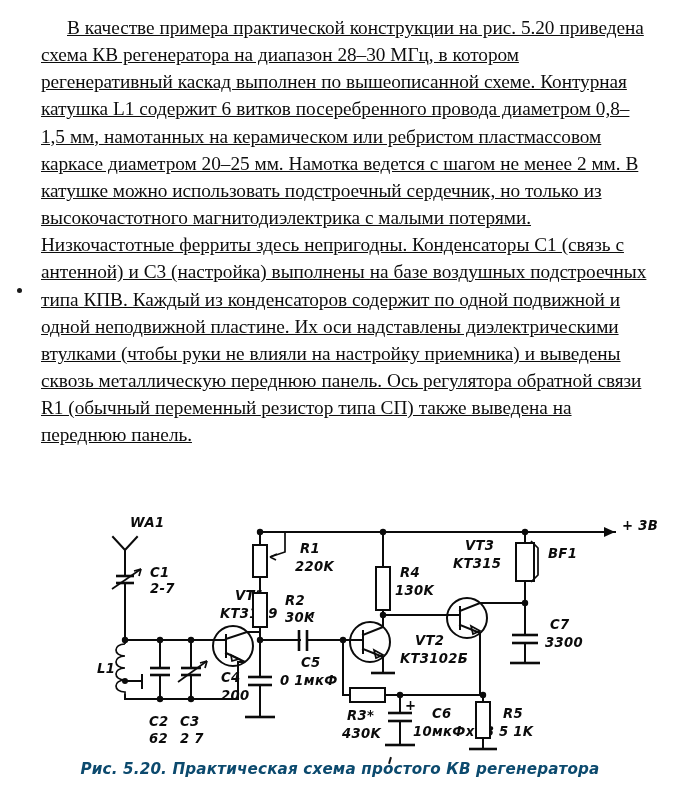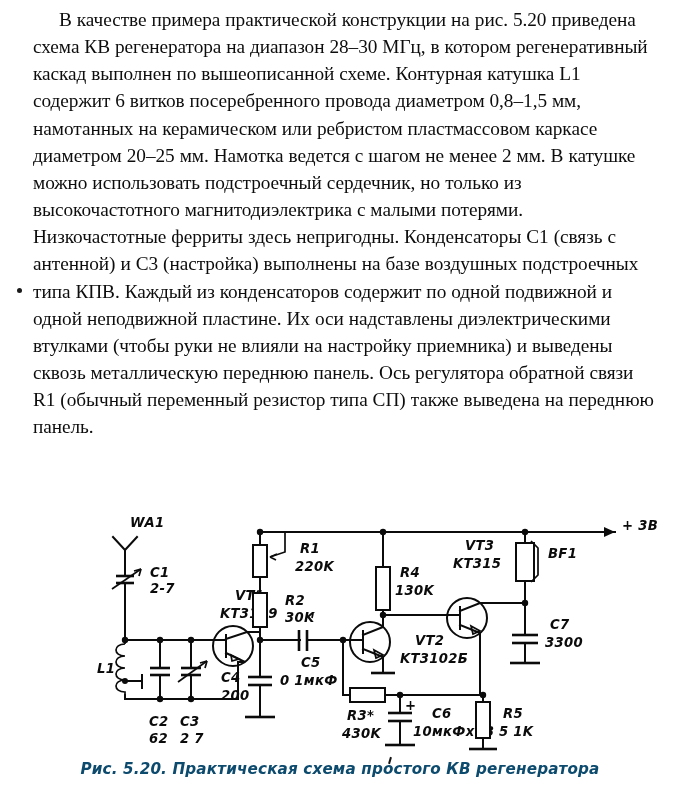--- a/index.html
+++ b/index.html
@@ -17,27 +17,28 @@
   }
 
   
   #article-text {
     position: absolute;
     left: 33px;
     top: 6px;
     width: 623px;
   }
   .para {
-    margin: 0;
+    margin: 8px;
     font-size: 19.3px;
     line-height: 27.15px;
     text-align: justify;
     text-indent: 26px;
     letter-spacing: -0.05px;
     word-spacing: 0.2px;
+    text-decoration: underline;
     -webkit-font-smoothing: none;
   }
   .para:last-child { text-align: left; }
 
   
   #margin-speck {
     position: absolute;
     left: 17px;
     top: 288px;
     width: 5px;

